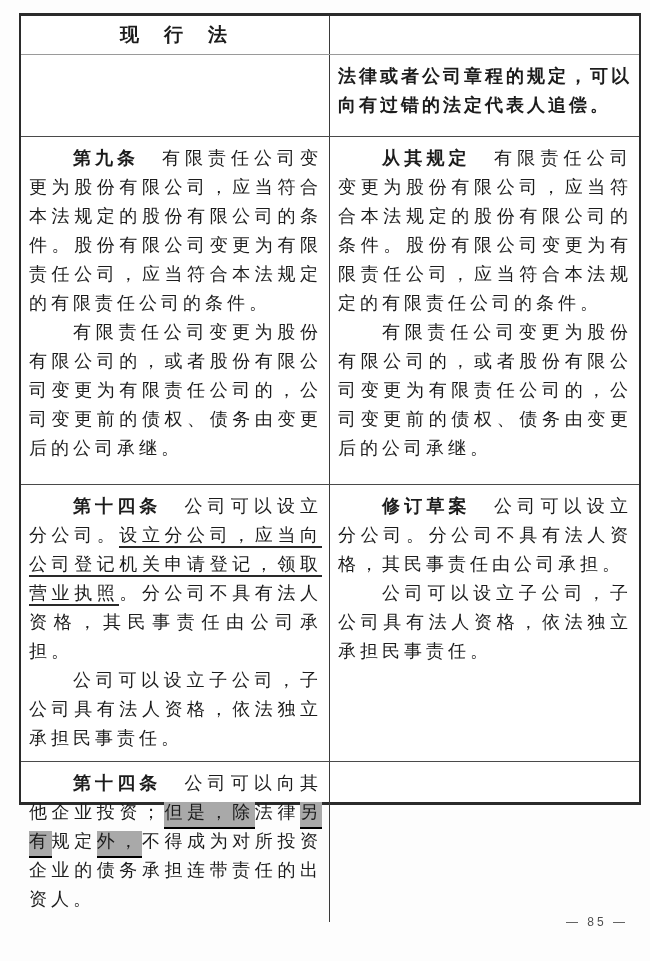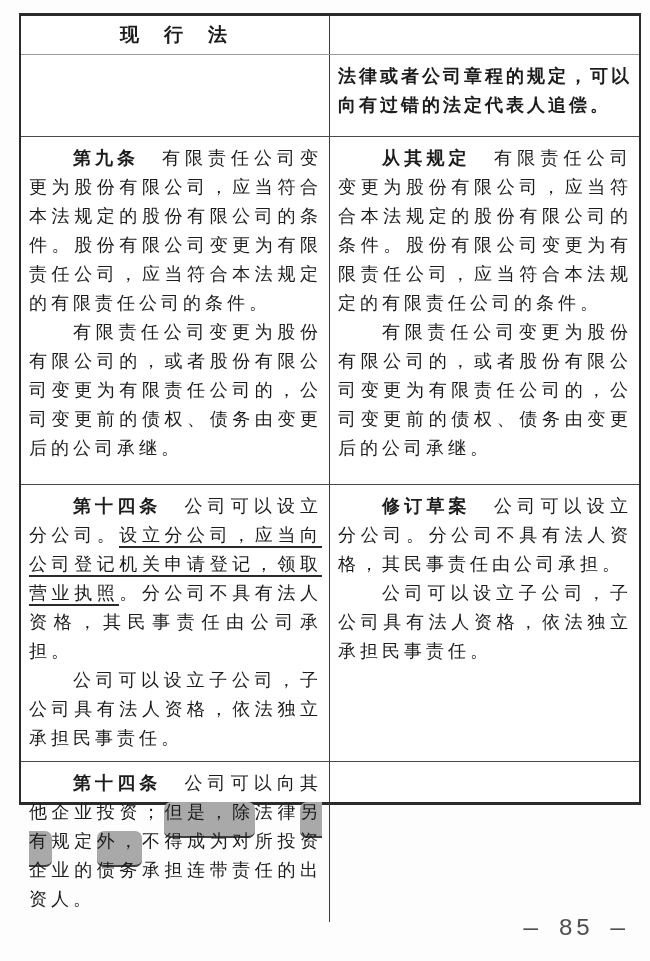--- a/index.html
+++ b/index.html
@@ -68,32 +68,31 @@
     font-weight:700;
     font-family:"Liberation Sans","DejaVu Sans",sans-serif;
     letter-spacing:3px;
   }
   .run-underline{
     border-bottom:2px solid #2a2a2a;
     padding-bottom:1px;
   }
   .run-highlight{
     background:var(--hl,#a9a9a9);
-    border-bottom:2px solid #404040;
-    padding-bottom:14px;
-    border-radius:7px;
+    border-bottom:2px solid #000000;
+    padding-bottom:5px;
   }
   .page-footer{
     position:absolute;
     right:22px;
     top:915px;
-    font-size:24px;
+    font-size:12px;
     letter-spacing:3px;
     color:#4f4f4f;
-    font-family:Liberation Mono, monospace;
+    font-family:Liberation Sans, sans-serif;
   }
 </style>
 </head>
 <body style="--hl: #a9a9a9;">
 
 <div class="law-table">
   <div class="thead">
     <div class="h-cell left">现　行　法</div>
   </div>
   <div class="t-rows">

